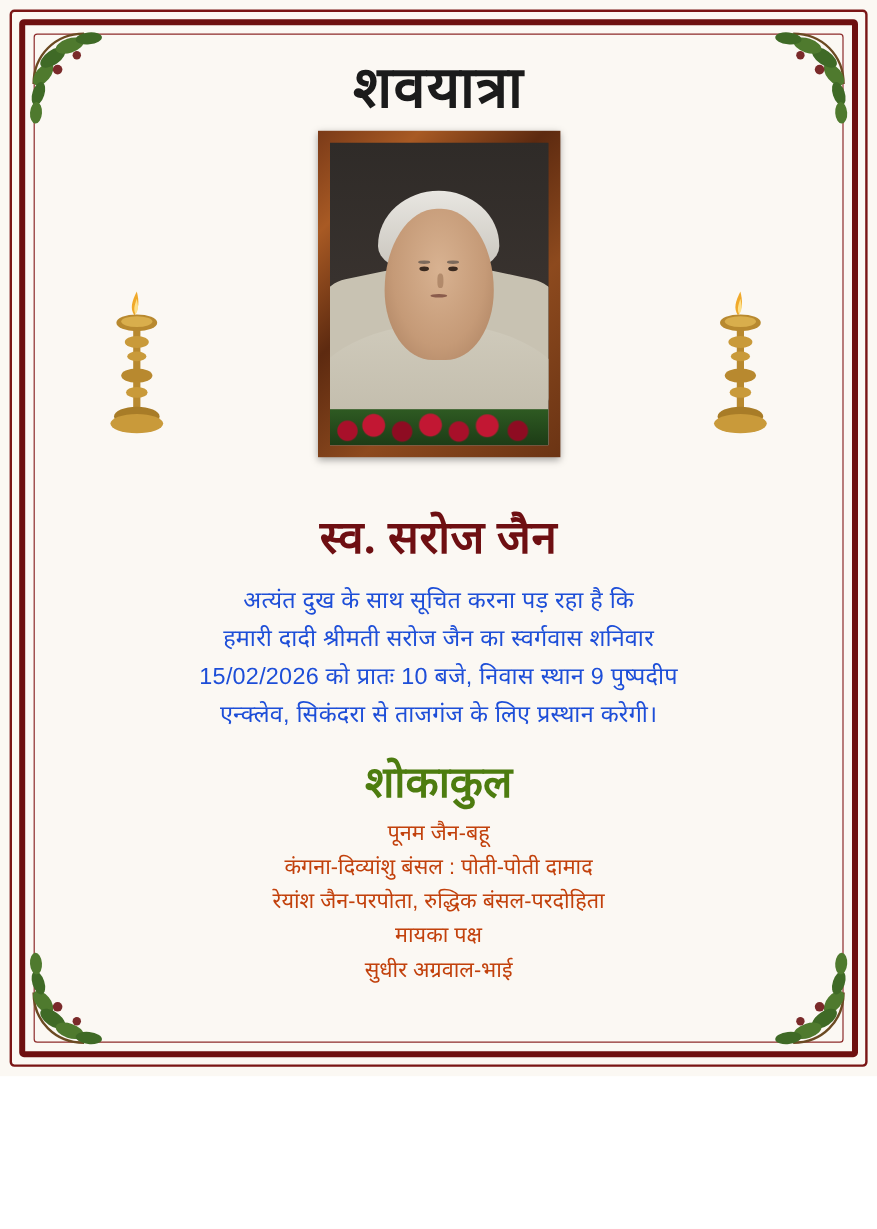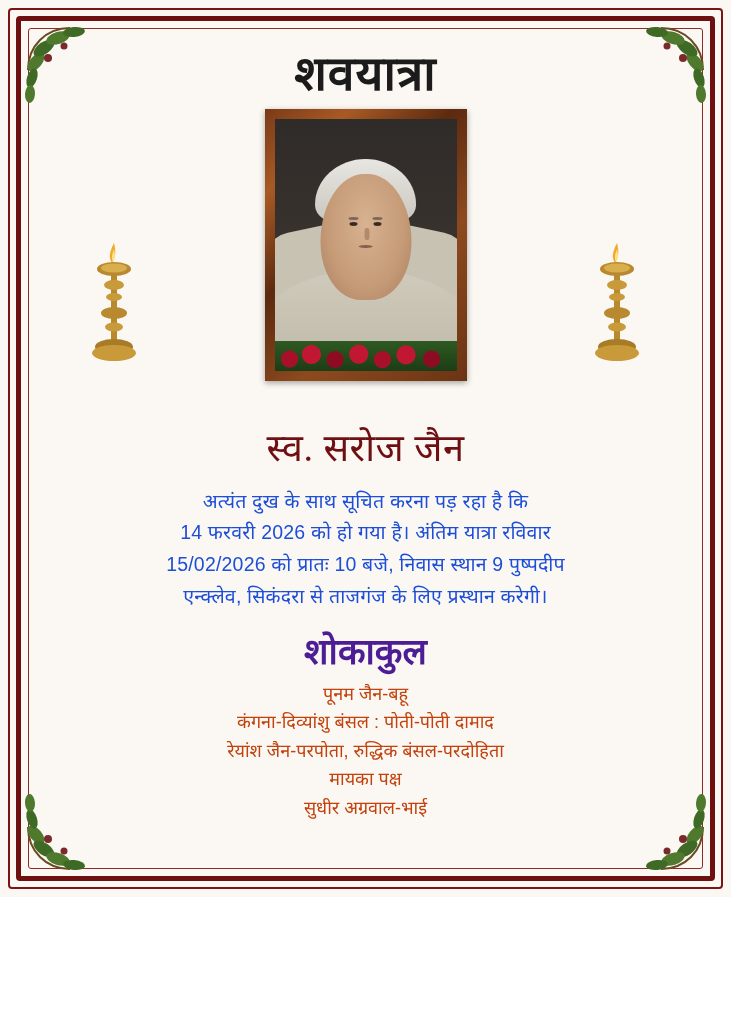--- a/index.html
+++ b/index.html
@@ -232,41 +232,41 @@
     position: absolute;
     top: 118px;
     width: 56px;
     height: 150px;
   }
   .lamp.left  { left: 46px; }
   .lamp.right { right: 46px; }
 
   .name {
     font-family: "Liberation Serif", "DejaVu Serif", serif;
-    font-weight: normal;
+    font-weight: bold;
     font-size: 38px;
     color: #6e0f12;
     margin-top: 16px;
     letter-spacing: 0.5px;
   }
 
   .body-text {
     font-family: "Liberation Sans", sans-serif;
     font-size: 19.5px;
     line-height: 1.62;
     color: #1d4ed8;
     margin: 14px 18px 0 18px;
     letter-spacing: 0.2px;
   }
 
   .shokakul {
     font-family: "Liberation Serif", "DejaVu Serif", serif;
     font-weight: bold;
     font-size: 36px;
-    color: #4c1d95;
+    color: #4d7c0f;
     margin-top: 14px;
     margin-bottom: 6px;
   }
 
   .family {
     font-family: "Liberation Sans", sans-serif;
     font-size: 18px;
     line-height: 1.52;
     color: #c2410c;
   }
@@ -405,21 +405,21 @@
             <ellipse cx="28" cy="126" rx="22" ry="8" fill="#c99a3a"></ellipse>
           </g>
         </svg>
       </div>
     </div>
 
     <div class="name">स्व. सरोज जैन</div>
 
     <div class="body-text">
       <div>अत्यंत दुख के साथ सूचित करना पड़ रहा है कि</div>
-      <div>14 फरवरी 2026 को हो गया है। अंतिम यात्रा रविवार</div>
+      <div>हमारी दादी श्रीमती सरोज जैन का स्वर्गवास शनिवार</div>
       <div>15/02/2026 को प्रातः 10 बजे, निवास स्थान 9 पुष्पदीप</div>
       <div>एन्क्लेव, सिकंदरा से ताजगंज के लिए प्रस्थान करेगी।</div>
     </div>
 
     <div class="shokakul">शोकाकुल</div>
 
     <div class="family">
       <div>पूनम जैन-बहू</div>
       <div>कंगना-दिव्यांशु बंसल : पोती-पोती दामाद</div>
       <div>रेयांश जैन-परपोता, रुद्धिक बंसल-परदोहिता</div>

